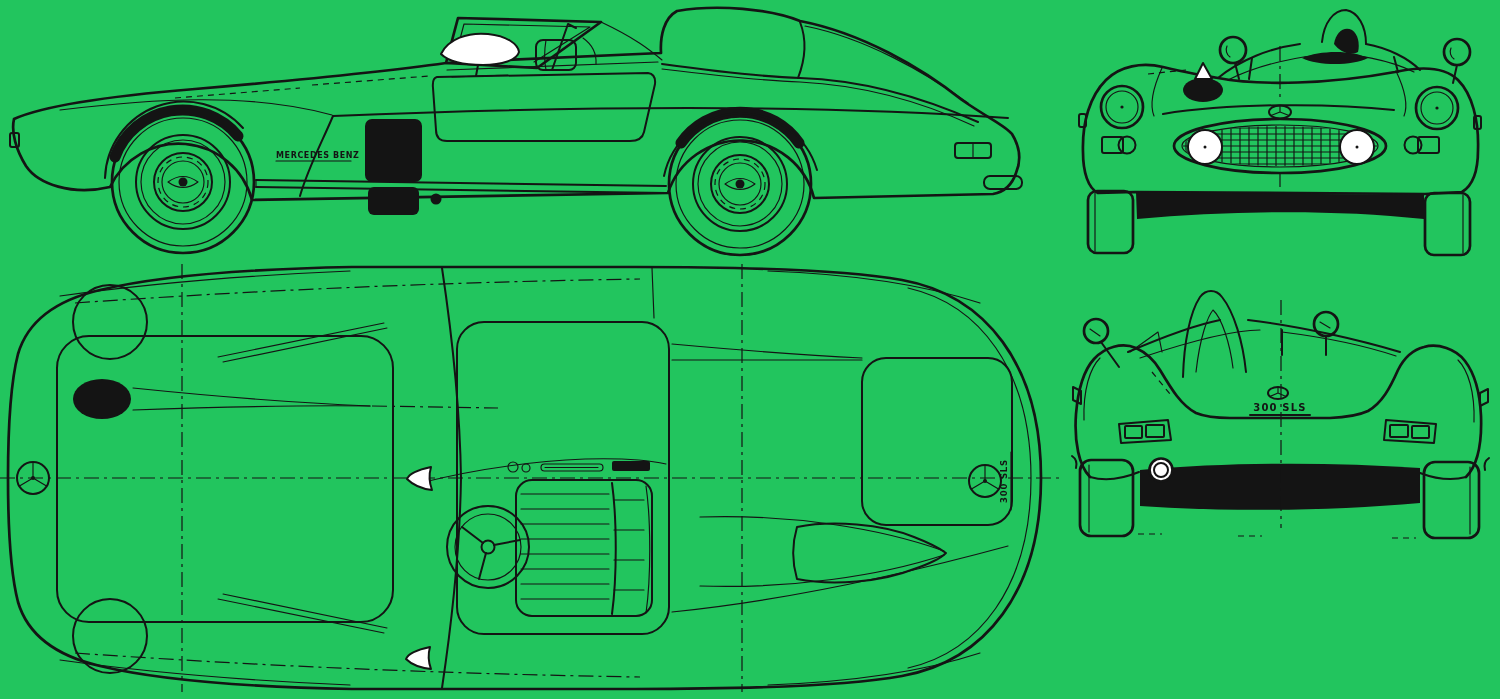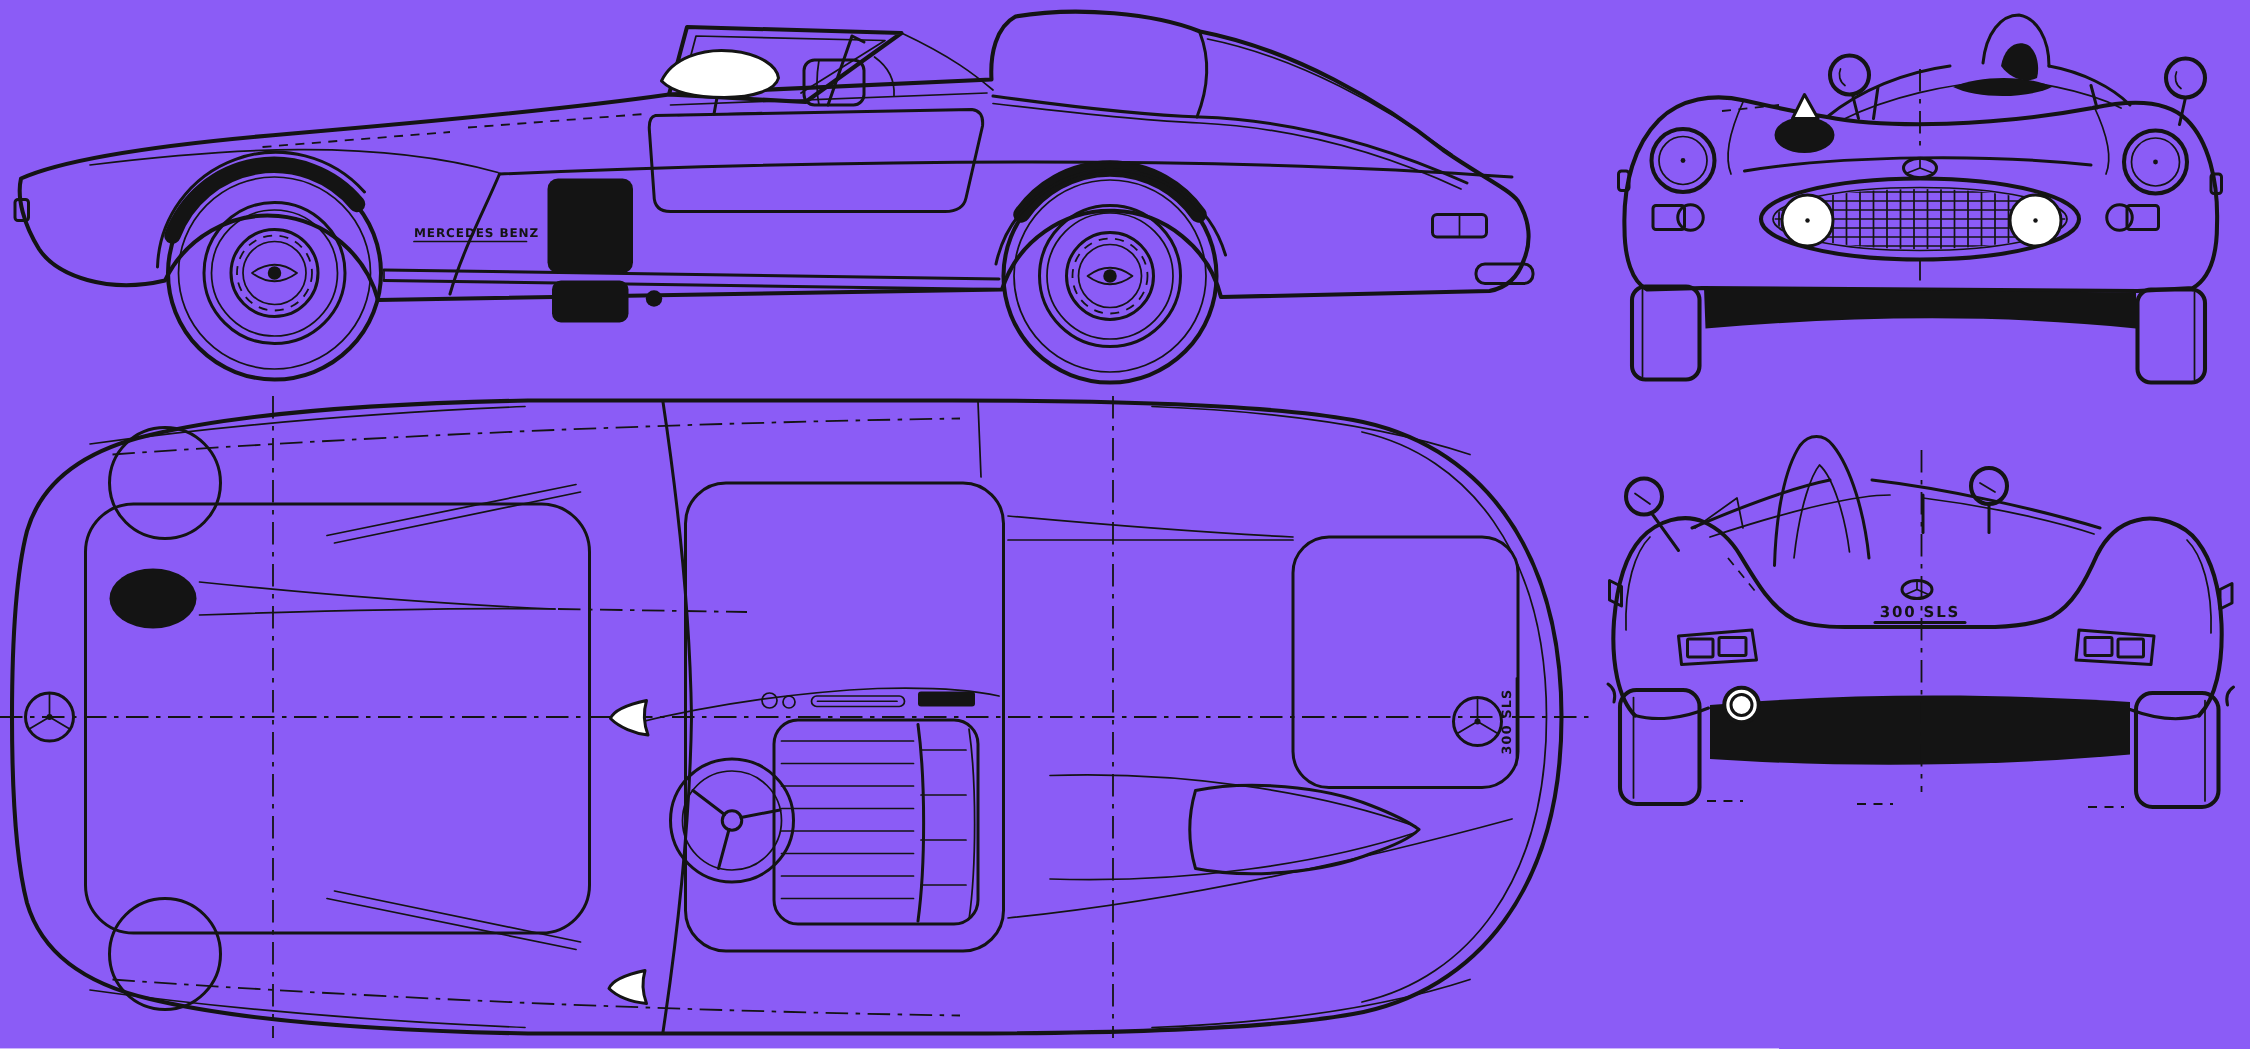--- a/index.html
+++ b/index.html
@@ -1,16 +1,16 @@
 <!DOCTYPE html>
 <html><head>
 <meta charset="utf-8">
 <style>
   html,body{margin:0;padding:0;background:#ffffff;}
-  .stage{position:relative;width:1500px;height:699px;background:#8b5cf6;overflow:hidden;
+  .stage{position:relative;width:1500px;height:699px;background:#22c55e;overflow:hidden;
          font-family:"DejaVu Sans","Liberation Sans",sans-serif;}
   svg{display:block;}
   
   .o{fill:none;stroke:#141414;stroke-width:2.7;stroke-linecap:round;stroke-linejoin:round;}
   .m{fill:none;stroke:#141414;stroke-width:2;stroke-linecap:round;stroke-linejoin:round;}
   .t{fill:none;stroke:#141414;stroke-width:1.15;stroke-linecap:round;stroke-linejoin:round;}
   .blk{fill:#141414;stroke:none;}
   .wht{fill:#ffffff;}
   .dd{fill:none;stroke:#141414;stroke-width:1.2;stroke-dasharray:15 5 3 5;}
   .dsh{fill:none;stroke:#141414;stroke-width:1.2;stroke-dasharray:6 5;}

